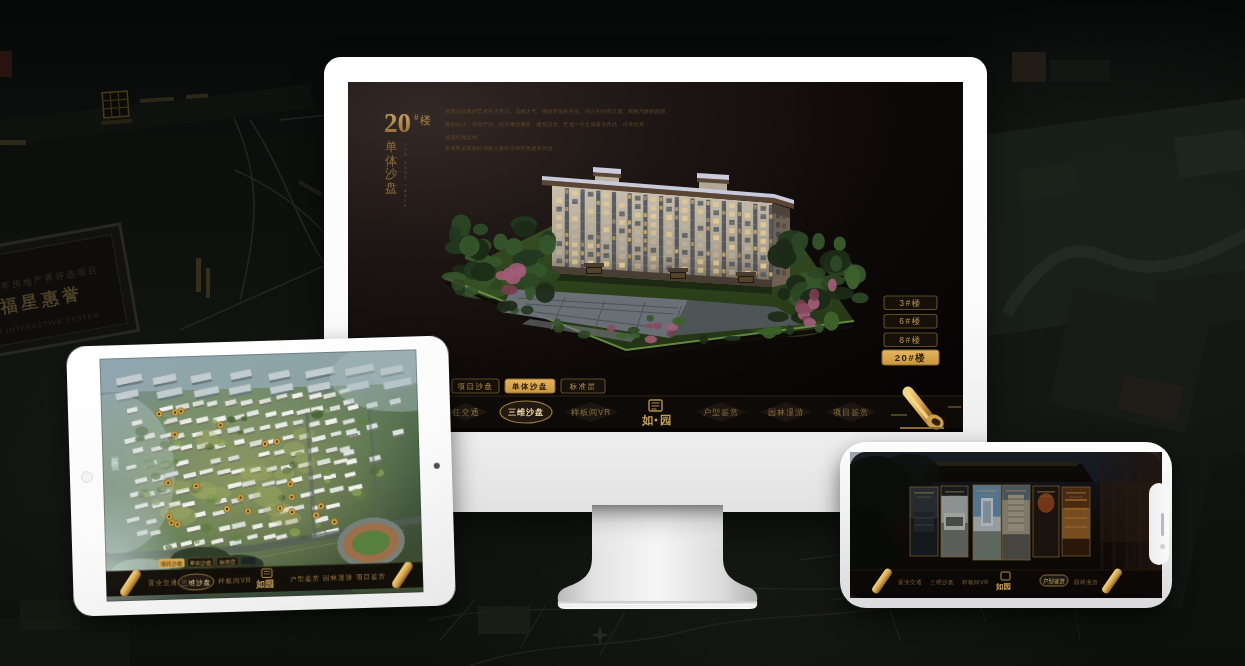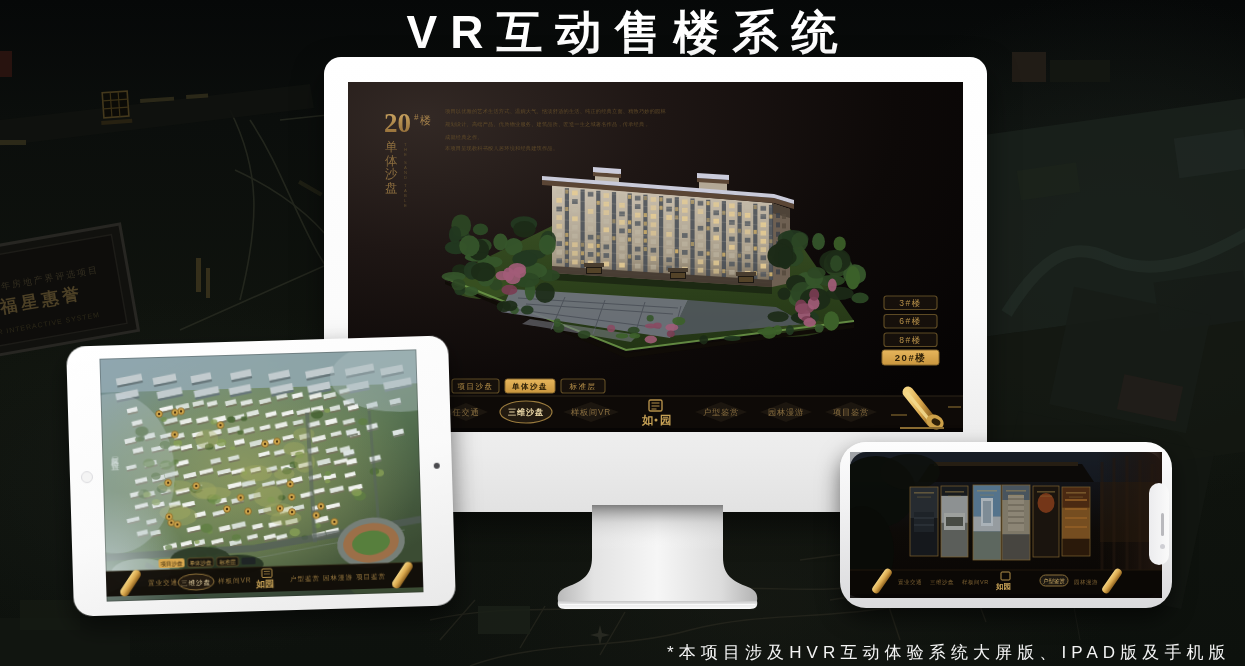--- a/index.html
+++ b/index.html
@@ -91,22 +91,20 @@
   <g fill="#3c351e" opacity="0.85">
     <rect x="196" y="258" width="5" height="34"></rect>
     <rect x="206" y="268" width="4" height="30"></rect>
   </g>
   <path d="M237 478 l10 8 l-10 8" stroke="#2e2e28" stroke-width="2" fill="none" transform="rotate(-10 242 486)"></path>
 
   <rect x="0" y="618" width="130" height="48" fill="#121611" opacity="0.9"></rect>
   <rect x="20" y="600" width="60" height="30" fill="#151a13" opacity="0.8"></rect>
 </svg>
 
-<div class="abs" style="left:0;top:2px;width:1245px;text-align:center;color:#ffffff;
- font-size:46px;font-weight:bold;letter-spacing:13px;padding-left:12px;font-family:'Liberation Sans',sans-serif;">VR互动售楼系统</div>
 
 <div class="abs" style="left:324px;top:57px;width:663px;height:455px;border-radius:17px;
  background:linear-gradient(180deg,#ffffff 0%,#fbfbfb 55%,#ececec 86%,#e2e2e2 100%);
  box-shadow:0 14px 30px rgba(0,0,0,.5);"></div>
 
 <svg class="abs" style="left:520px;top:505px" width="280" height="112" viewBox="0 0 280 112">
   <defs>
     <linearGradient id="neckg" x1="0" y1="0" x2="1" y2="0">
       <stop offset="0" stop-color="#b9b9b9"></stop>
           <stop offset="0.18" stop-color="#e3e3e3"></stop>
@@ -1564,14 +1562,12 @@
   <g>
    <rect x="156" y="215" width="10" height="8.5" fill="none" stroke="#b4904a" stroke-width="1" rx="1"></rect>
    <path d="M158 217.5 h6 M158 220 h6" stroke="#b4904a" stroke-width="0.7"></path>
    <text x="150" y="233" font-size="9" fill="#c5a055" font-family="'Liberation Serif',serif" font-weight="bold">如园</text>
   </g>
  </g>
  <rect x="0.5" y="0.5" width="316" height="242" fill="none" stroke="#2a2a2a" stroke-width="1" opacity="0.3"></rect>
  </svg>
 </div>
 
-<div class="abs" style="left:667px;top:641px;width:578px;color:#f4f4f4;font-size:17px;
- letter-spacing:5.1px;font-family:'Liberation Sans',sans-serif;">*本项目涉及HVR互动体验系统大屏版、IPAD版及手机版</div>
 </div>
 </body></html>

